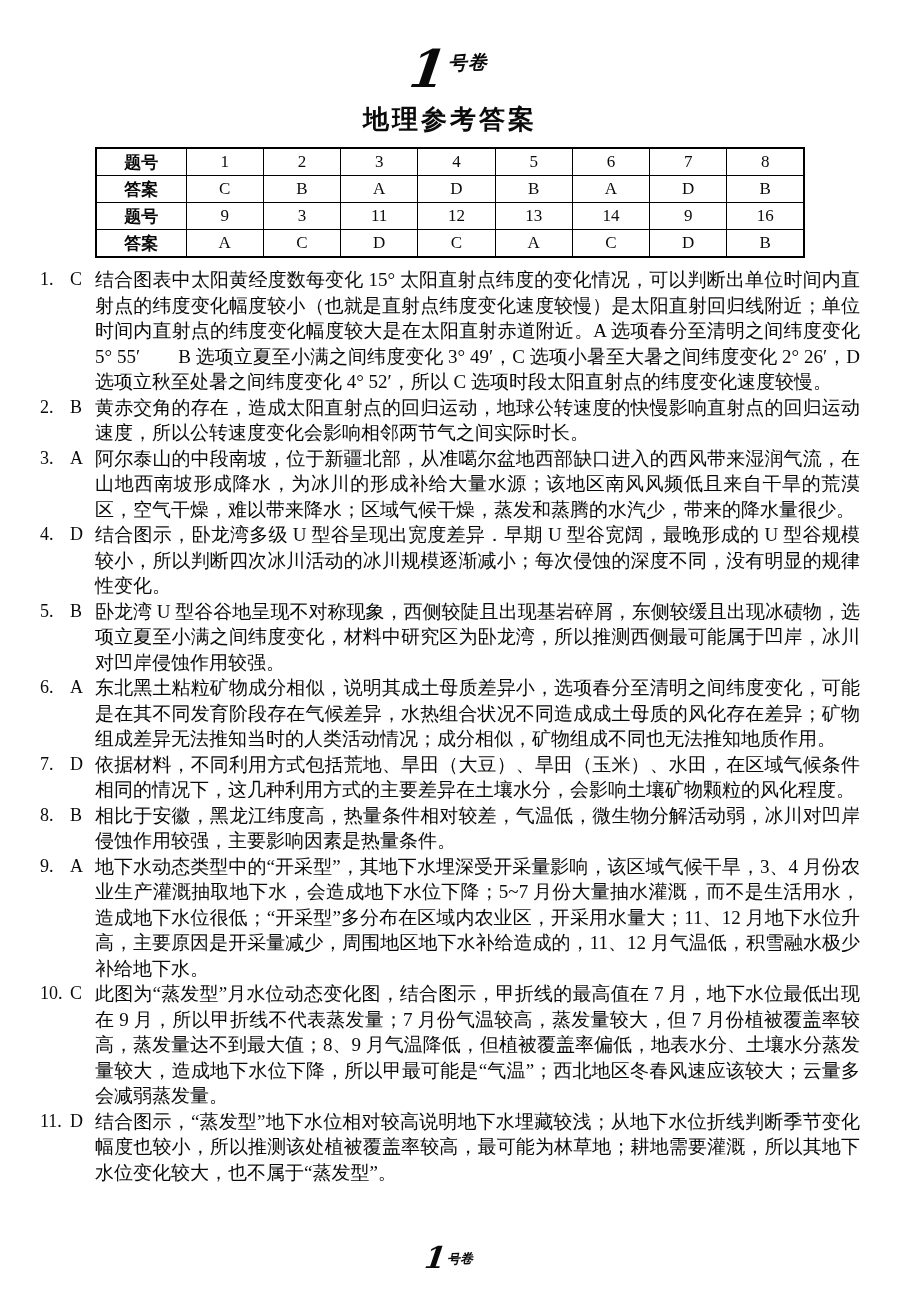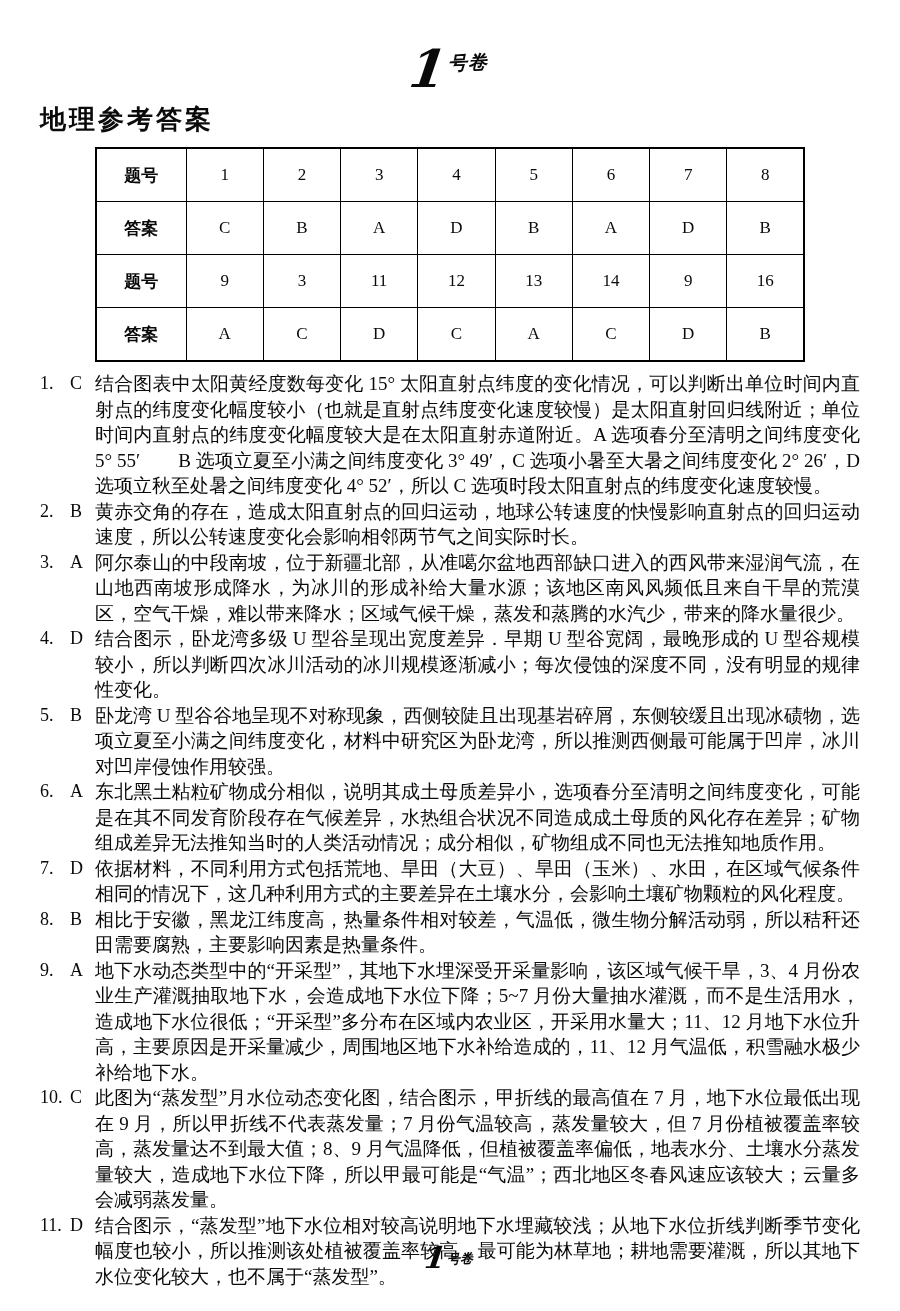--- a/index.html
+++ b/index.html
@@ -23,42 +23,42 @@
     font-style: italic; font-weight: 900; font-size: 52px; line-height: 0.95;
     transform: skewX(-8deg);
   }
   .logo-script {
     display: inline-block; font-weight: bold; font-style: italic;
     font-size: 19px; margin-top: 6px; margin-left: 1px; letter-spacing: 1px;
     transform: rotate(-3deg);
   }
   .title-text { font-size: 29px; font-weight: bold; letter-spacing: 1px; }
   .subtitle {
-    font-size: 26px; font-weight: bold;
+    text-align: center; font-size: 26px; font-weight: bold;
     letter-spacing: 3px; margin-top: 4px;
   }
 
   
   .section-heading {
     margin-top: 50px;
     font-family: "Liberation Sans", sans-serif;
     font-weight: bold; font-size: 17.5px; line-height: 27px;
     padding-left: 37px; text-indent: -37px;
     text-align: justify;
   }
 
   
   table.answers {
     border-collapse: collapse; table-layout: fixed;
     width: 710px; margin: 10px 0 0 55px;
     border: 2px solid #000;
   }
   table.answers td {
     border: 1px solid #000; text-align: center;
-    height: 26px; font-size: 17px; padding: 13px;
+    height: 26px; font-size: 17px; padding: 0;
   }
   td.lab {
     font-family: "Liberation Sans", sans-serif;
     font-weight: bold; font-size: 16px;
   }
 
   
   .explanations { margin-top: 9px; }
   .exp { position: relative; padding-left: 55px; }
   .exp-num {
@@ -195,21 +195,21 @@
       <div class="exp-text">东北黑土粘粒矿物成分相似，说明其成土母质差异小，选项春分至清明之间纬度变化，可能是在其不同发育阶段存在气候差异，水热组合状况不同造成成土母质的风化存在差异；矿物组成差异无法推知当时的人类活动情况；成分相似，矿物组成不同也无法推知地质作用。</div>
     </div>
     <div class="exp">
       <span class="exp-num">7.</span>
       <span class="exp-ans">D</span>
       <div class="exp-text">依据材料，不同利用方式包括荒地、旱田（大豆）、旱田（玉米）、水田，在区域气候条件相同的情况下，这几种利用方式的主要差异在土壤水分，会影响土壤矿物颗粒的风化程度。</div>
     </div>
     <div class="exp">
       <span class="exp-num">8.</span>
       <span class="exp-ans">B</span>
-      <div class="exp-text">相比于安徽，黑龙江纬度高，热量条件相对较差，气温低，微生物分解活动弱，所以秸秆还田需要腐熟，主要影响因素是热量条件。</div>
+      <div class="exp-text">相比于安徽，黑龙江纬度高，热量条件相对较差，气温低，微生物分解活动弱，冰川对凹岸侵蚀作用较强，主要影响因素是热量条件。</div>
     </div>
     <div class="exp">
       <span class="exp-num">9.</span>
       <span class="exp-ans">A</span>
       <div class="exp-text">地下水动态类型中的“开采型”，其地下水埋深受开采量影响，该区域气候干旱，3、4 月份农业生产灌溉抽取地下水，会造成地下水位下降；5~7 月份大量抽水灌溉，而不是生活用水，造成地下水位很低；“开采型”多分布在区域内农业区，开采用水量大；11、12 月地下水位升高，主要原因是开采量减少，周围地区地下水补给造成的，11、12 月气温低，积雪融水极少补给地下水。</div>
     </div>
     <div class="exp">
       <span class="exp-num">10.</span>
       <span class="exp-ans">C</span>
       <div class="exp-text">此图为“蒸发型”月水位动态变化图，结合图示，甲折线的最高值在 7 月，地下水位最低出现在 9 月，所以甲折线不代表蒸发量；7 月份气温较高，蒸发量较大，但 7 月份植被覆盖率较高，蒸发量达不到最大值；8、9 月气温降低，但植被覆盖率偏低，地表水分、土壤水分蒸发量较大，造成地下水位下降，所以甲最可能是“气温”；西北地区冬春风速应该较大；云量多会减弱蒸发量。</div>

